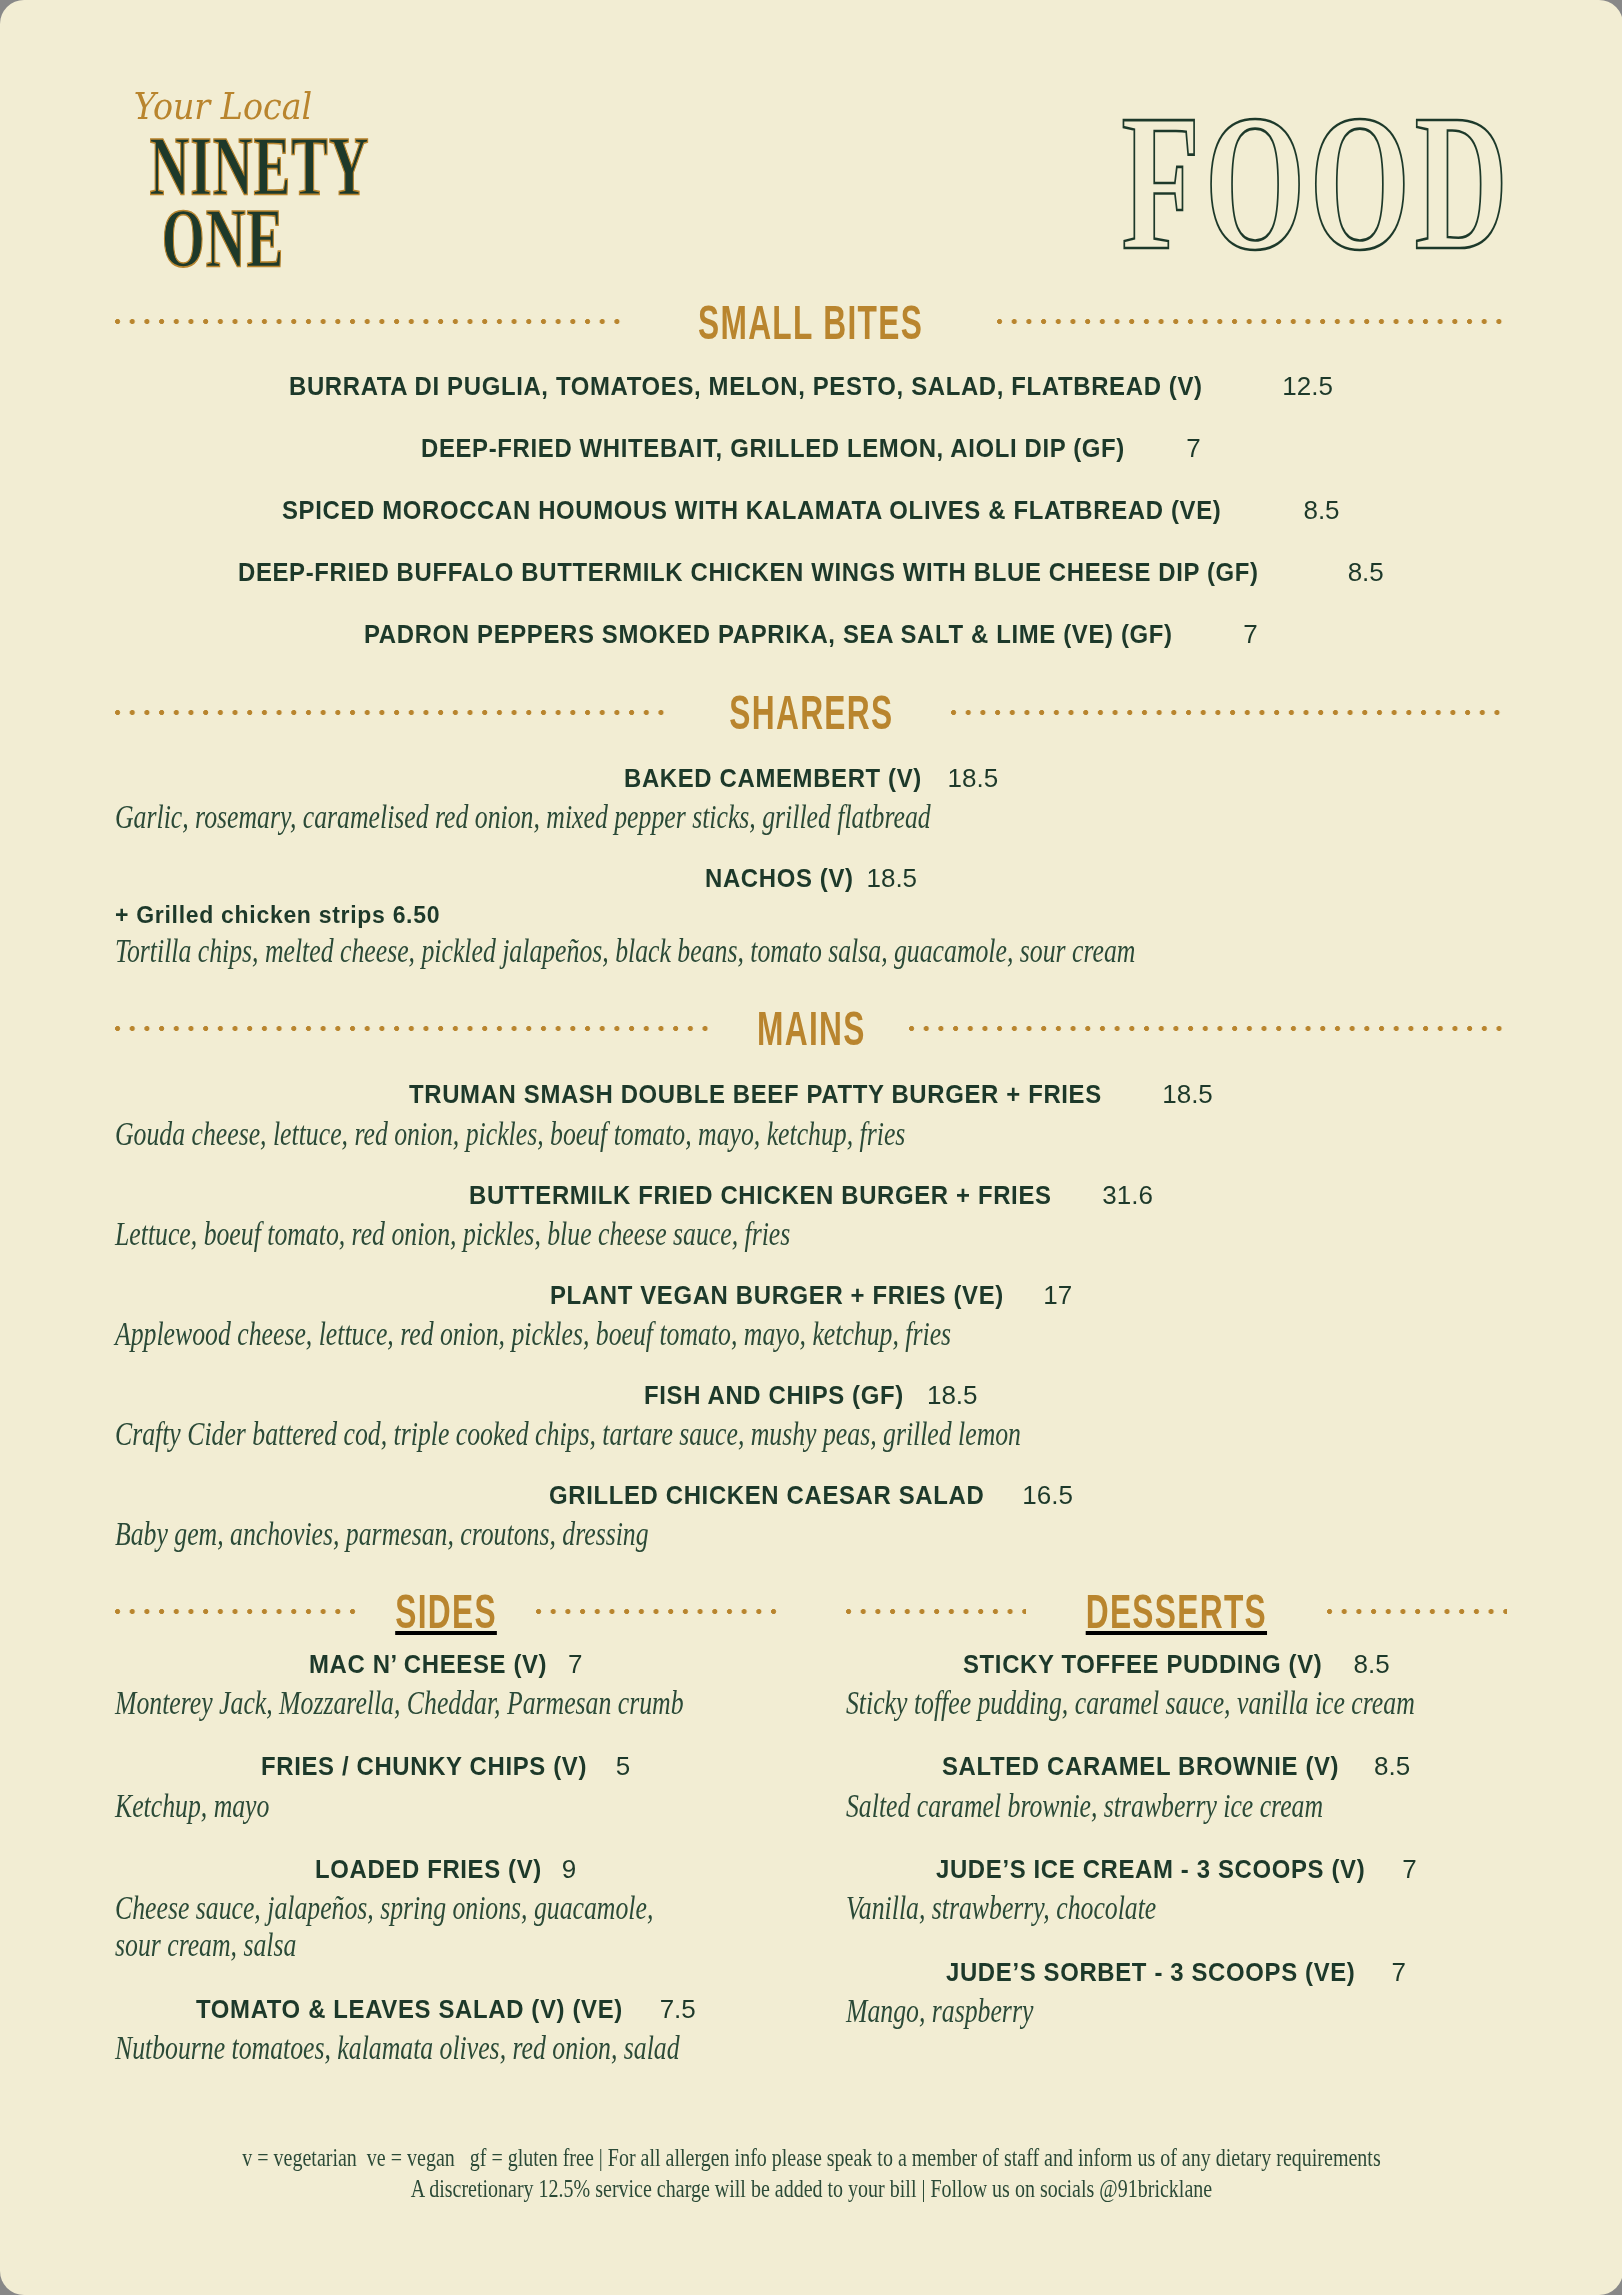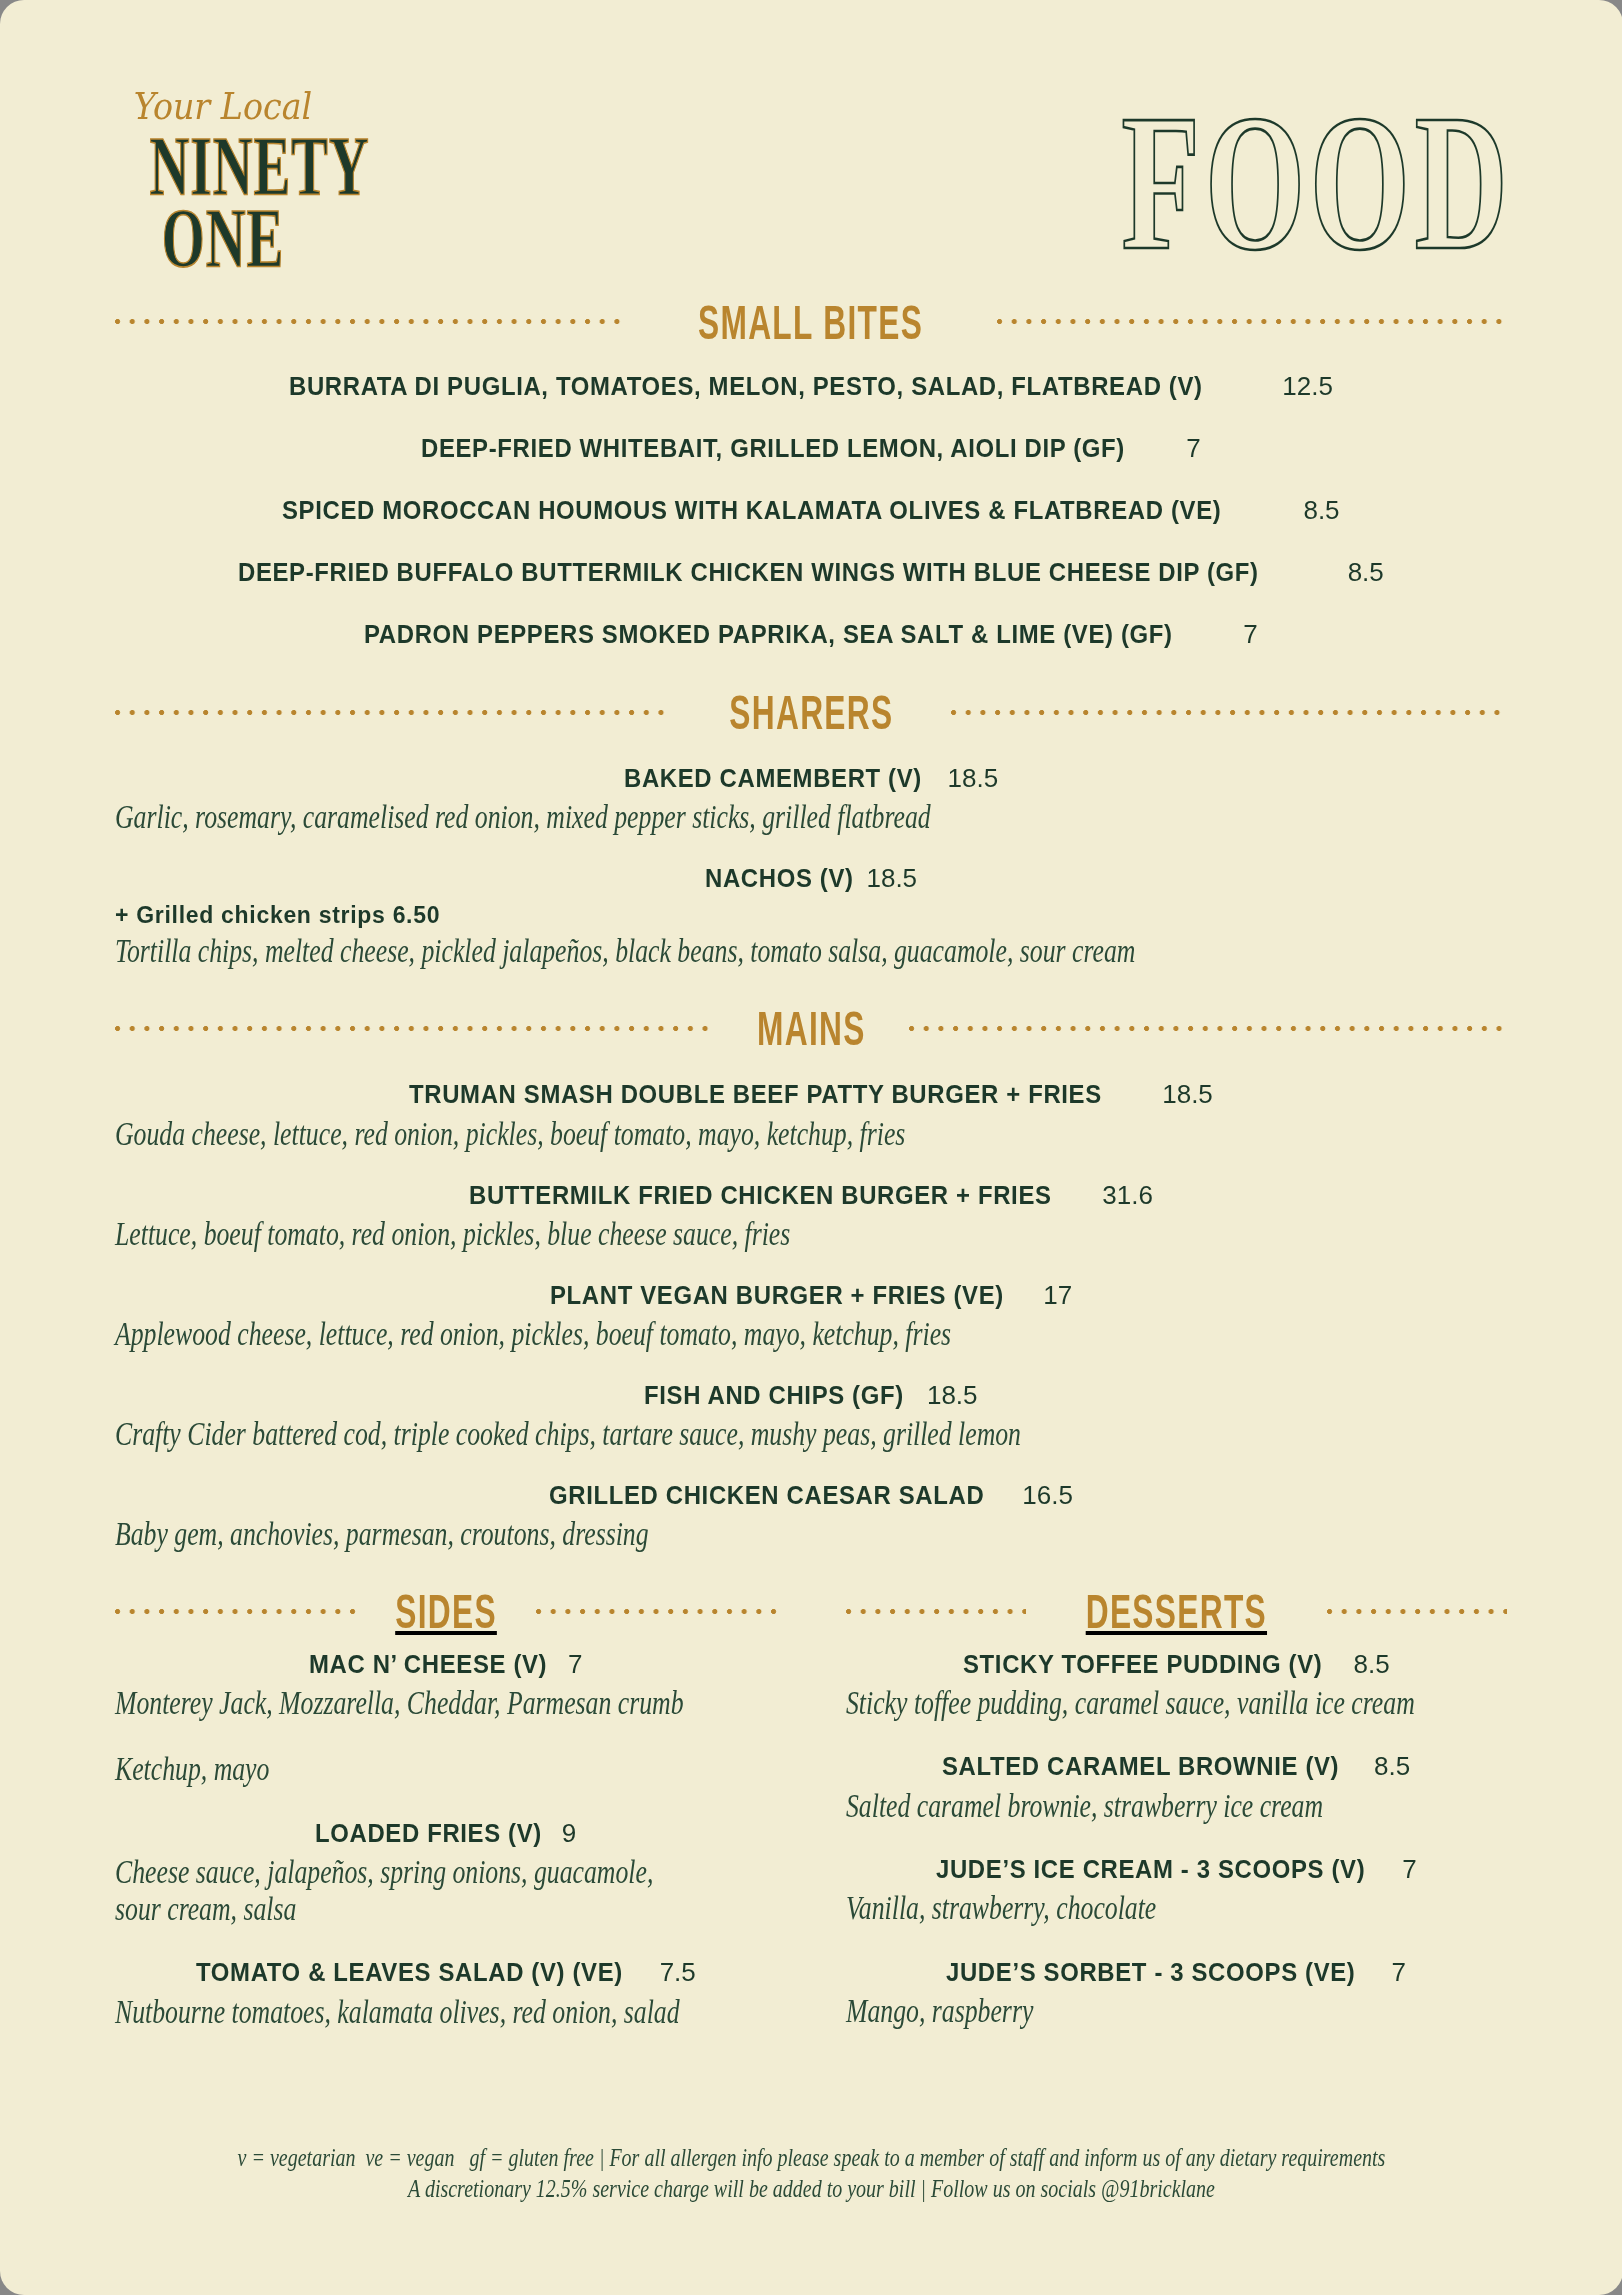--- a/index.html
+++ b/index.html
@@ -71,21 +71,21 @@
   .sec-mains .menu-item{margin-bottom:27px;}
 
   .columns{display:flex;gap:69px;margin-top:26px;}
   .column{flex:1;min-width:0;}
   .column .section-header{height:62px;gap:13px;margin-bottom:6.5px;text-decoration:underline;}
   .column .menu-item{margin-bottom:29.4px;}
 
   
   .footer{
     position:absolute;left:0;right:0;top:2142px;text-align:center;
-    font-family:"Liberation Serif",serif;font-style:italic;font-size:25px;line-height:31px;
+    font-family:"Liberation Serif",serif;font-size:25px;line-height:31px;
     color:var(--green2);
   }
   .footer-line{transform:scaleX(.8);white-space:pre;}
 </style>
 </head>
 <body>
 
 <div class="page">
 
   <div class="logo">
@@ -208,20 +208,24 @@
             <span class="dots"></span>
           </div>
           <div class="menu-item">
             <div class="item-row">
               <span class="item-name">MAC N’ CHEESE (V)</span>
               <span class="item-price">7</span>
             </div>
             <div class="item-desc">Monterey Jack, Mozzarella, Cheddar, Parmesan crumb</div>
           </div>
           <div class="menu-item">
+            <div class="item-row">
+              <span class="item-name">FRIES / CHUNKY CHIPS (V)</span>
+              <span class="item-price">5</span>
+            </div>
             <div class="item-desc">Ketchup, mayo</div>
           </div>
           <div class="menu-item">
             <div class="item-row">
               <span class="item-name">LOADED FRIES (V)</span>
               <span class="item-price">9</span>
             </div>
             <div class="item-desc">Cheese sauce, jalapeños, spring onions, guacamole,
 sour cream, salsa</div>
           </div>

